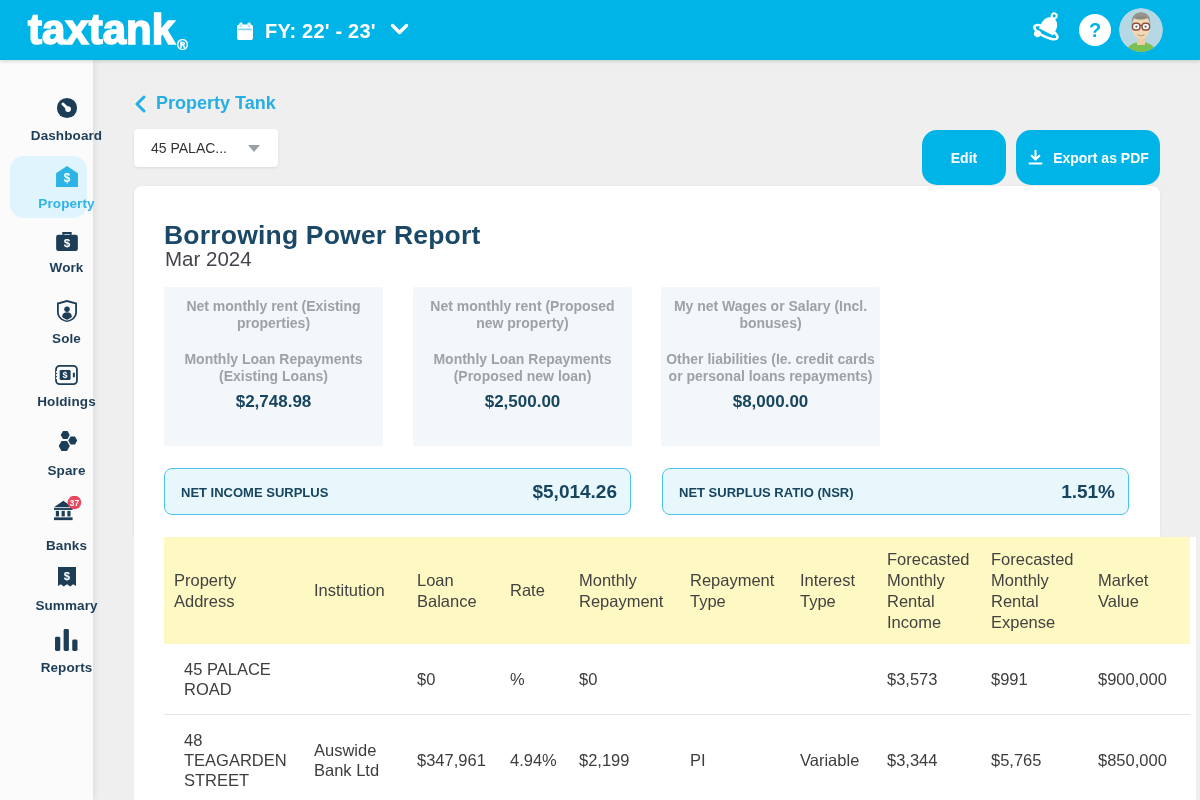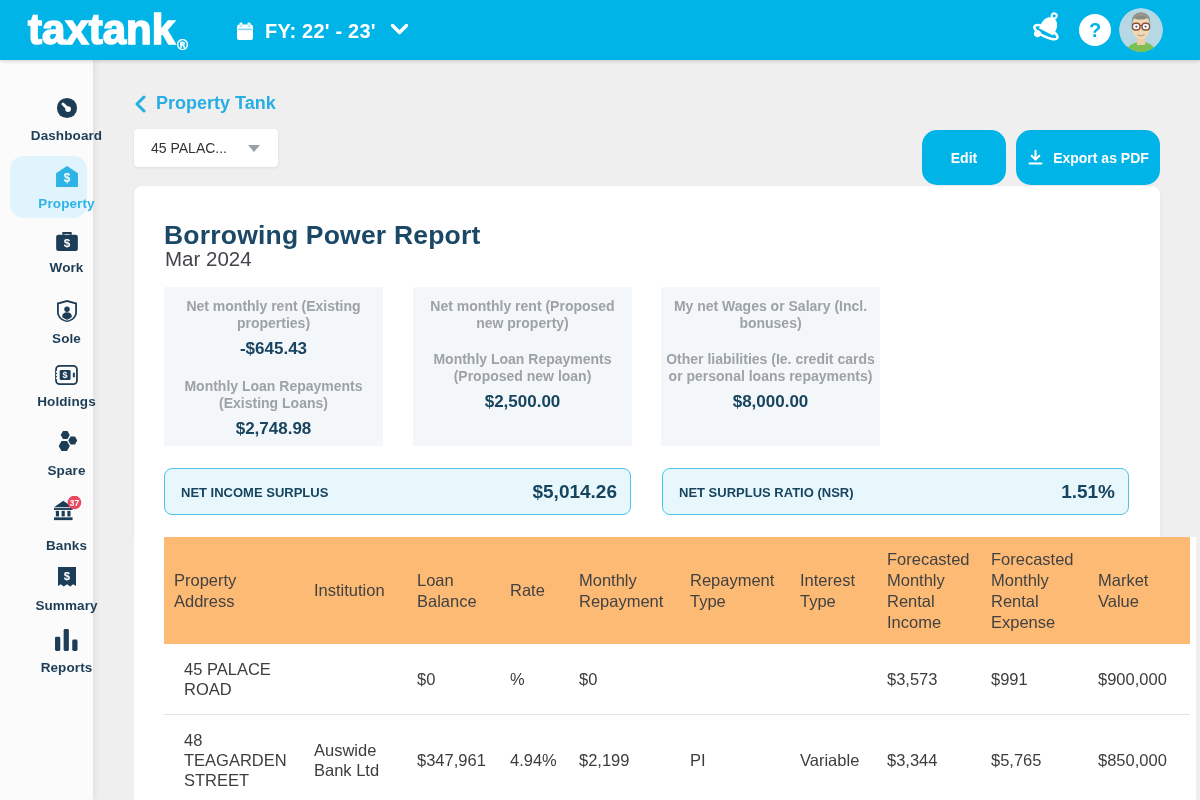--- a/index.html
+++ b/index.html
@@ -46,21 +46,21 @@
 .ibox .sec2 { margin-top:19px; }
 .ib1 { left:30px; } .ib2 { left:279px; } .ib3 { left:527px; } .ib4 { left:776px; }
 
 .netbox { position:absolute; top:282px; width:467px; height:47px; background:#e7f7fc; border:1px solid #4cc6e8; border-radius:8px; }
 .nb1 { left:30px; } .nb2 { left:528px; }
 .netbox .lbl { position:absolute; left:16px; top:16px; font-size:13px; font-weight:700; color:#17455f; letter-spacing:0px; }
 .netbox .val { position:absolute; right:13px; top:12px; font-size:19px; font-weight:700; color:#17455f; }
 
 
 .tbl { position:absolute; left:30px; top:0px; width:1026px; border-collapse:collapse; table-layout:fixed; }
-.tbl th { background:#fdba74; font-size:16.5px; font-weight:400; color:#424242; text-align:left; vertical-align:middle; padding:10px 6px 10px 10px; line-height:21px; height:107px; }
+.tbl th { background:#fef9c3; font-size:16.5px; font-weight:400; color:#424242; text-align:left; vertical-align:middle; padding:10px 6px 10px 10px; line-height:21px; height:107px; }
 .tbl td { font-size:16.5px; color:#3d3d3d; vertical-align:middle; padding:10px 6px 10px 10px; line-height:20px; border-bottom:1px solid #e4e4e4; }
 .tbl tr.r1 td { height:70px; }
 .tbl tr.r2 td { height:71px; border-bottom:none; padding-top:15px; }
 .tbl td.first { padding-left:20px; padding-right:30px; }
 .c1{width:140px;} .c2{width:103px;} .c3{width:93px;} .c4{width:69px;} .c5{width:111px;} .c6{width:110px;} .c7{width:87px;} .c8{width:104px;} .c9{width:107px;} .c10{width:102px;}
 </style>
 </head>
 <body>
 
 <div class="main"></div>
@@ -227,21 +227,20 @@
       </svg>
     Export as PDF
   </div>
 
   <div class="card">
     <h1>Borrowing Power Report</h1>
     <div class="sub">Mar 2024</div>
 
     <div class="ibox ib1">
       <div class="lbl">Net monthly rent (Existing properties)</div>
-      <div class="val">-$645.43</div>
       <div class="lbl sec2">Monthly Loan Repayments (Existing Loans)</div>
       <div class="val">$2,748.98</div>
     </div>
     <div class="ibox ib2">
       <div class="lbl">Net monthly rent (Proposed new property)</div>
       <div class="lbl sec2">Monthly Loan Repayments (Proposed new loan)</div>
       <div class="val">$2,500.00</div>
     </div>
     <div class="ibox ib3">
       <div class="lbl">My net Wages or Salary (Incl. bonuses)</div>

